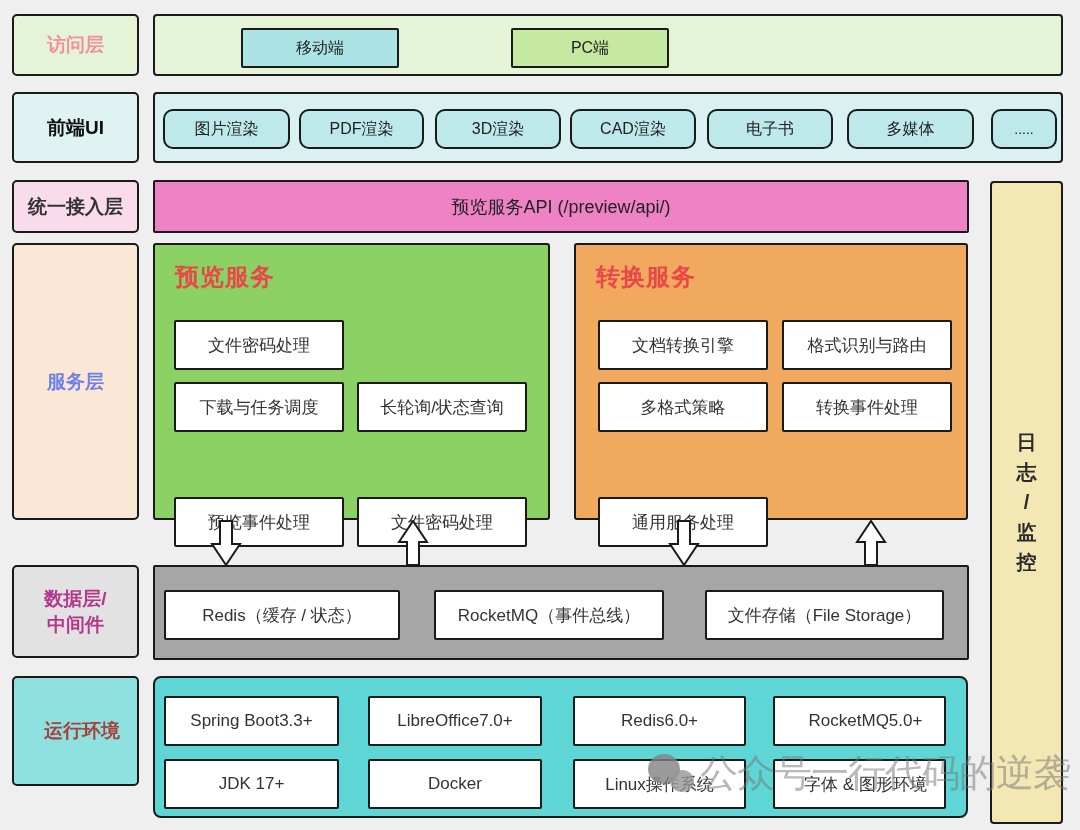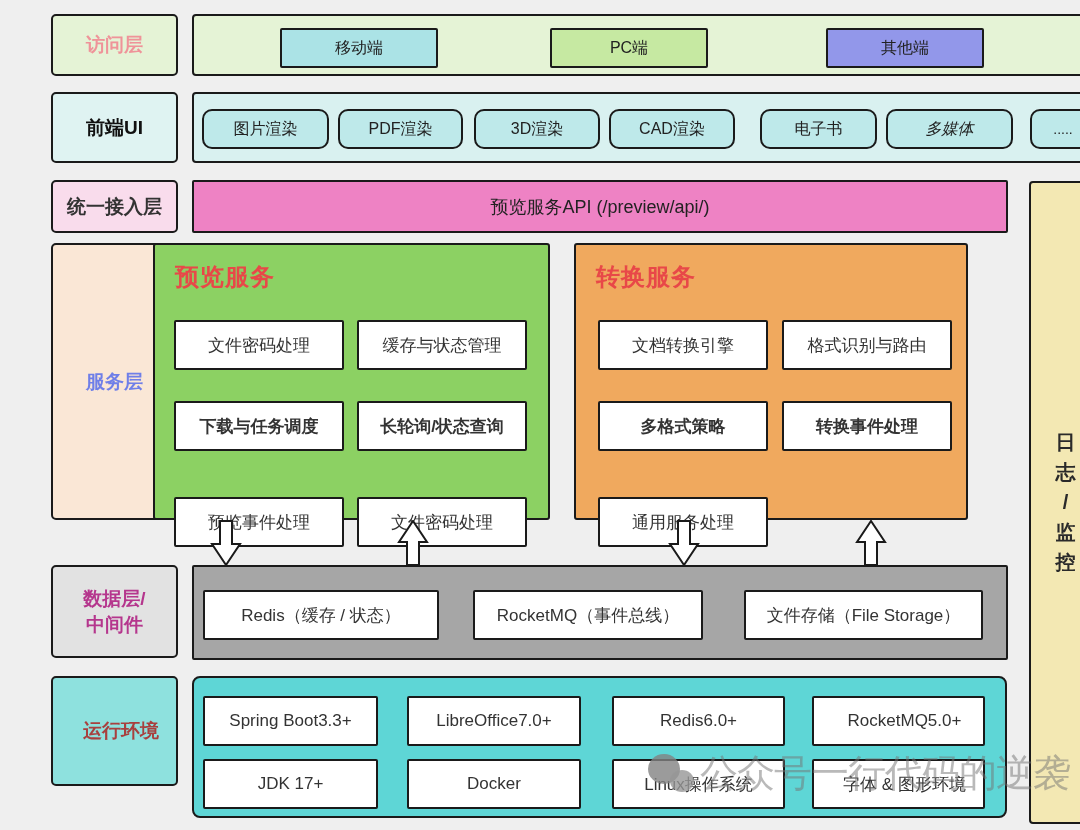--- a/index.html
+++ b/index.html
@@ -14,21 +14,20 @@
     overflow:hidden;
   }
   
   .blk{
     position:absolute;
     box-sizing:border-box;
     border:2px solid #1a1a1a;
     border-radius:4px;
     display:flex;align-items:center;justify-content:center;
     text-align:center;
-    margin-left:39px;
   }
   .side-label{
     left:12px;width:127px;
     font-weight:bold;font-size:19px;color:#2a2a2a;
     border-radius:5px;
   }
   .white-box{
     position:absolute;box-sizing:border-box;
     background:#ffffff;border:2px solid #1a1a1a;border-radius:2px;
     display:flex;align-items:center;justify-content:center;
@@ -44,38 +43,38 @@
   .box-pc{left:356px;width:158px;background:#c6e9a2;}
   .box-other{left:632px;width:158px;background:#9297ea;}
 
   .frontend-label{top:92px;height:71px;background:#dff3f2;color:#111;}
   .frontend-row{left:153px;top:92px;width:910px;height:71px;background:#d9f1f0;}
   .fe-item{position:absolute;top:15px;height:40px;box-sizing:border-box;
     background:#bee9ea;border:2px solid #1a1a1a;border-radius:10px;
     display:flex;align-items:center;justify-content:center;font-size:16px;color:#222;white-space:nowrap;}
   .fe-0{left:8px;width:127px;}  .fe-1{left:144px;width:125px;}
   .fe-2{left:280px;width:126px;} .fe-3{left:415px;width:126px;}
-  .fe-4{left:566px;width:117px;} .fe-5{left:692px;width:127px;font-style:italic;}
+  .fe-4{left:552px;width:126px;} .fe-5{left:692px;width:127px;}
   .fe-6{left:836px;width:66px;font-size:14px;}
 
   .gateway-label{top:180px;height:53px;background:#f9dcec;color:#333;}
   .api-bar{left:153px;top:180px;width:816px;height:53px;background:#ee82c4;
     font-size:18px;color:#222;border-radius:2px;}
 
   .service-label{top:243px;height:277px;background:#fae7d6;color:#6f7fe8;}
   .service-box{position:absolute;top:243px;height:277px;box-sizing:border-box;
     border:2px solid #1a1a1a;border-radius:3px;}
   .preview-box{left:153px;width:397px;background:#8cd163;}
   .convert-box{left:574px;width:394px;background:#f0a95e;}
   .svc-title{position:absolute;left:20px;top:16px;
     font-size:24px;font-weight:bold;color:#e84848;letter-spacing:1px;}
   .svc-item{width:170px;height:50px;}
   .pv-c1{left:19px;} .pv-c2{left:202px;}
   .cv-c1{left:22px;} .cv-c2{left:206px;}
-  .r1{top:75px;} .r2{top:156px;font-weight:bold;} .r3{top:210px;margin-top:42px;}
+  .r1{top:75px;} .r2{top:137px;} .r3{top:210px;margin-top:42px;}
 
   .arrow{position:absolute;top:520px;width:32px;height:46px;}
 
   .mw-label{top:565px;height:93px;background:#e2e2e2;color:#b5368d;
     white-space:pre-line;line-height:1.35;}
   .mw-bar{left:153px;top:565px;width:816px;height:95px;background:#a6a6a6;border-radius:2px;}
   .mw-0{left:9px;top:23px;width:236px;height:50px;}
   .mw-1{left:279px;top:23px;width:230px;height:50px;}
   .mw-2{left:550px;top:23px;width:239px;height:50px;}
 
@@ -102,21 +101,20 @@
 </style>
 </head>
 <body>
 
 <div id="canvas">
 
   <div class="blk side-label access-label">访问层</div>
   <div class="blk access-row">
     <div class="access-item box-mobile">移动端</div>
     <div class="access-item box-pc">PC端</div>
-    <div class="access-item box-other">其他端</div>
   </div>
 
   <div class="blk side-label frontend-label">前端UI</div>
   <div class="blk frontend-row">
     <div class="fe-item fe-0">图片渲染</div>
     <div class="fe-item fe-1">PDF渲染</div>
     <div class="fe-item fe-2">3D渲染</div>
     <div class="fe-item fe-3">CAD渲染</div>
     <div class="fe-item fe-4">电子书</div>
     <div class="fe-item fe-5">多媒体</div>
@@ -124,21 +122,20 @@
   </div>
 
   <div class="blk api-bar">预览服务API (/preview/api/)</div>
   <div class="blk side-label gateway-label">统一接入层</div>
 
   <div class="blk side-label service-label">服务层</div>
 
   <div class="service-box preview-box">
     <div class="svc-title">预览服务</div>
     <div class="white-box svc-item pv-c1 r1">文件密码处理</div>
-    <div class="white-box svc-item pv-c2 r1">缓存与状态管理</div>
     <div class="white-box svc-item pv-c1 r2">下载与任务调度</div>
     <div class="white-box svc-item pv-c2 r2">长轮询/状态查询</div>
     <div class="white-box svc-item pv-c1 r3">预览事件处理</div>
     <div class="white-box svc-item pv-c2 r3">文件密码处理</div>
   </div>
 
   <div class="service-box convert-box">
     <div class="svc-title">转换服务</div>
     <div class="white-box svc-item cv-c1 r1">文档转换引擎</div>
     <div class="white-box svc-item cv-c2 r1">格式识别与路由</div>

